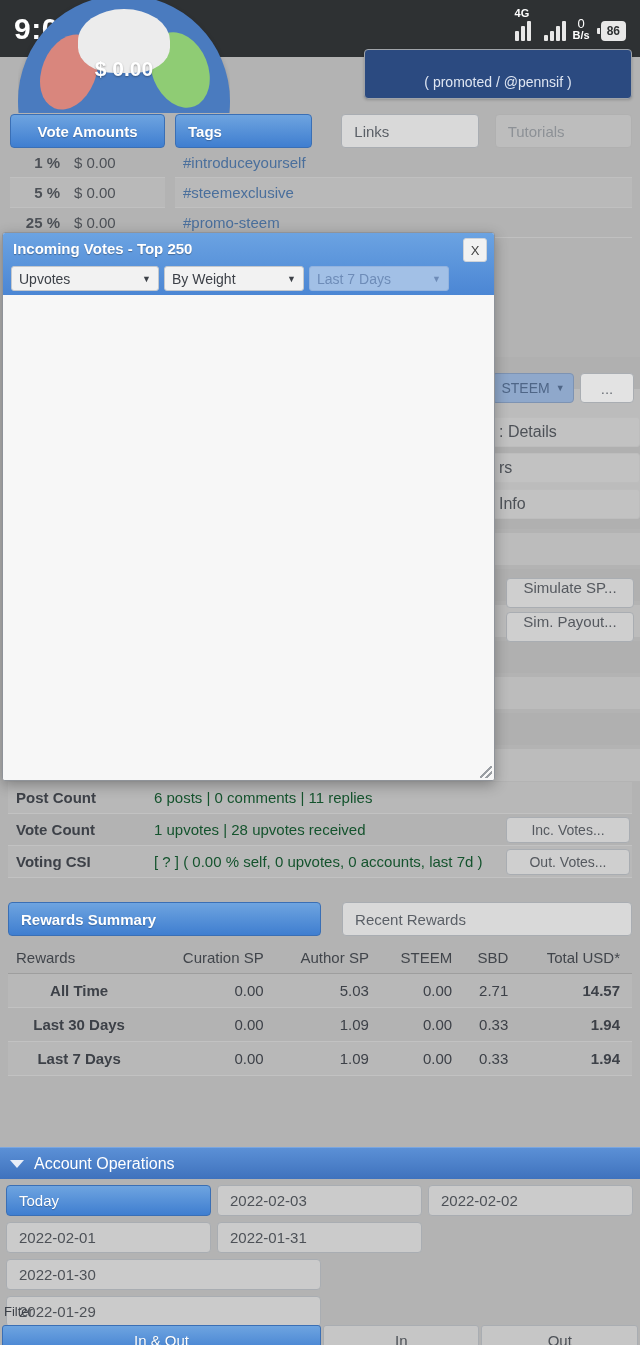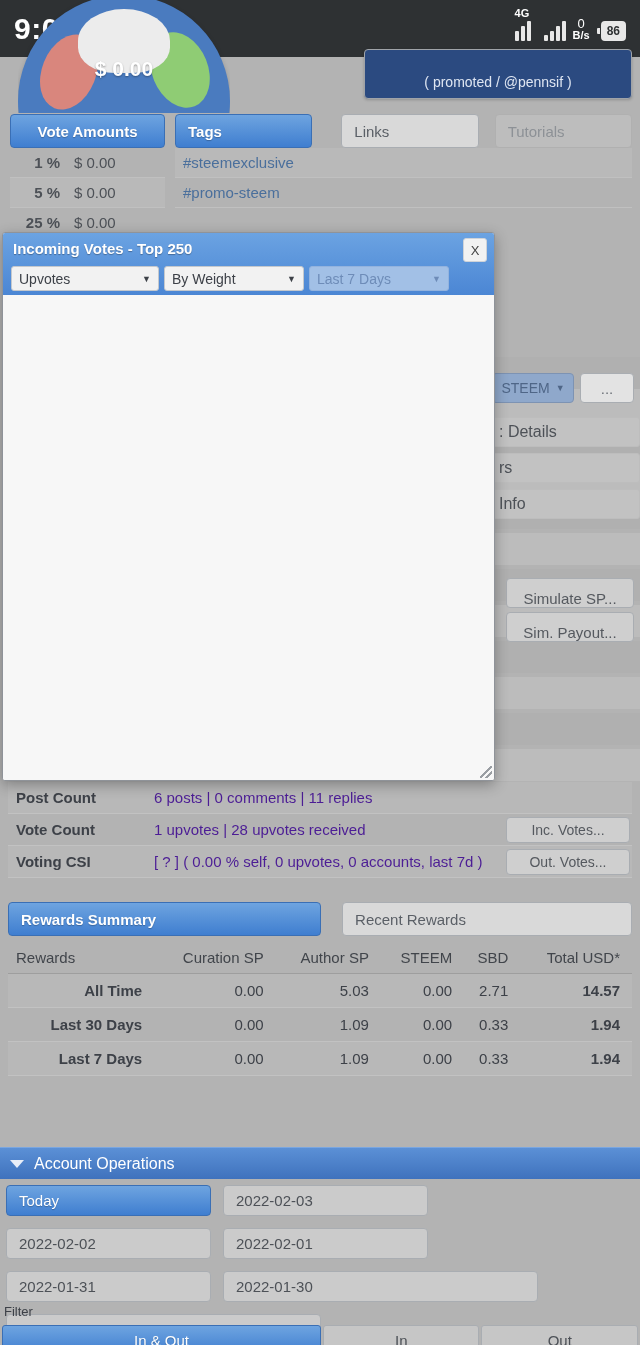--- a/index.html
+++ b/index.html
@@ -86,57 +86,57 @@
               border-radius:4px; color:#4f6687; font-size:14px;
               display:flex; align-items:center; justify-content:center; gap:6px; }
   .rc-dots { width:54px; height:30px; background:#e3e3e3; border:1px solid #a9adb2;
               border-radius:4px; color:#6b7077; font-size:15px;
               display:flex; align-items:center; justify-content:center; }
   .rc-item { position:absolute; right:0; width:150px; height:30px; background:#c2c2c2;
               border:1px solid #bdbdbd; border-radius:3px; display:flex; align-items:center;
               padding-left:8px; font-size:16px; color:#4d5157; }
   .rc-btn { position:absolute; right:6px; width:128px; height:30px;
               background:#cfcfcf; border:1px solid #a9adb2; border-radius:4px;
-              display:flex; align-items:flex-end; justify-content:center;
+              display:flex; align-items:flex-start; justify-content:center;
               font-size:15px; color:#55595f; }
   .stripe { position:absolute; left:0; width:640px; height:32px; }
   .stripe.d { background:#b0b0b0; } .stripe.l { background:#bcbcbc; }
 
   
   .inforow { position:absolute; left:8px; width:624px; height:32px;
              display:flex; align-items:center; border-bottom:1px solid #c2c2c2; }
   .inforow .lbl { width:146px; padding-left:8px; font-size:15px; font-weight:700; color:#3d4148; }
-  .inforow .val { flex:1; font-size:15px; color:#4c1d95; }
+  .inforow .val { flex:1; font-size:15px; color:#14532d; }
   .inforow .act { width:124px; height:26px; margin-right:2px; background:#cfcfcf;
              border:1px solid #a9adb2; border-radius:4px; font-size:14px; color:#55595f;
              display:flex; align-items:center; justify-content:center; }
   .inforow.alt { background:#b8b8b8; }
 
   
   .rewards { position:absolute; left:8px; top:845px; width:624px; }
   .rw-tabs { display:flex; gap:8px; }
   .rw-tabs .tabbtn { height:34px; }
   .rw-table { width:100%; border-collapse:collapse; margin-top:6px; }
   .rw-table th { font-size:15px; font-weight:400; color:#41454b; text-align:right;
                  padding:7px 12px 7px 0; border-bottom:1px solid #9e9e9e; }
   .rw-table th:first-child { text-align:left; padding-left:8px; }
   .rw-table td { font-size:15px; color:#3d4148; text-align:right; padding:8px 12px 8px 0;
                  border-bottom:1px solid #c2c2c2; }
-  .rw-table td:first-child { text-align:right; padding-left:8px; font-weight:600; }
+  .rw-table td:first-child { text-align:center; padding-left:8px; font-weight:600; }
   .rw-table td.total { font-weight:700; }
   .rw-table tr.alt td { background:#b8b8b8; }
 
   
   .acct { position:absolute; left:0; top:1090px; width:640px; }
   .acct-hd { height:32px; background:linear-gradient(#5b90d6,#3f72bd);
              display:flex; align-items:center; gap:10px; padding-left:10px;
              color:#fff; font-size:16px; border-top:1px solid #7aa6e0; }
   .caret { width:0;height:0;border-left:7px solid transparent;border-right:7px solid transparent;
            border-top:8px solid #e8eef8; }
-  .dates { display:flex; flex-wrap:wrap; gap:12px; padding:6px 0 0 6px; }
+  .dates { display:flex; flex-wrap:wrap; gap:6px; padding:6px 0 0 6px; }
   .dbtn { height:31px; border-radius:4px; border:1px solid #a9adb2; background:#cbcbcb;
           color:#4d5157; font-size:15px; display:flex; align-items:center; padding-left:12px; }
   .dbtn.active { background:linear-gradient(#6ea4e0,#3f7ed0); border-color:#3a6fb5;
           color:#fff; text-shadow:0 1px 1px rgba(0,0,0,.25); }
 
   .filter-lbl { position:absolute; left:4px; top:1247px; font-size:13px; color:#3d4148; }
   .inout { position:absolute; left:2px; top:1268px; width:636px; height:30px; display:flex; gap:2px; }
   .inout > div { border-radius:3px; display:flex; align-items:center; justify-content:center;
                  font-size:15px; border:1px solid #a9adb2; color:#4d5157; background:#c6c6c6; }
   .inout .sel { background:linear-gradient(#6ea4e0,#3f7ed0); border-color:#3a6fb5;
@@ -231,20 +231,21 @@
         </div>
     </div>
 
     <div class="tags-panel">
       <div class="tags-tabs" id="tags-tabs">
           <div class="tabbtn active" style="width: 143px;">Tags</div>
           <div class="tabbtn light" style="width: 143px;">Links</div>
           <div class="tabbtn ghost" style="width: 143px;">Tutorials</div>
         </div>
       <div id="tag-rows">
+          <div class="tag-row">#introduceyourself</div>
           <div class="tag-row alt">#steemexclusive</div>
           <div class="tag-row">#promo-steem</div>
         </div>
     </div>
 
     <div class="rightcol">
       <div class="stripe d" style="top:300px"></div>
       <div class="stripe l" style="top:332px"></div>
       <div class="stripe d" style="top:368px"></div>
       <div class="stripe l" style="top:404px"></div>

